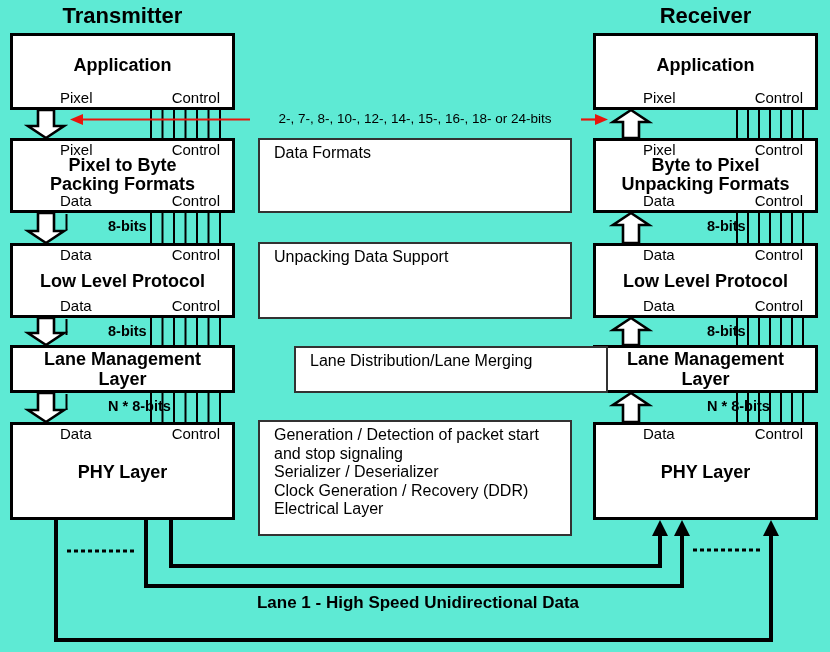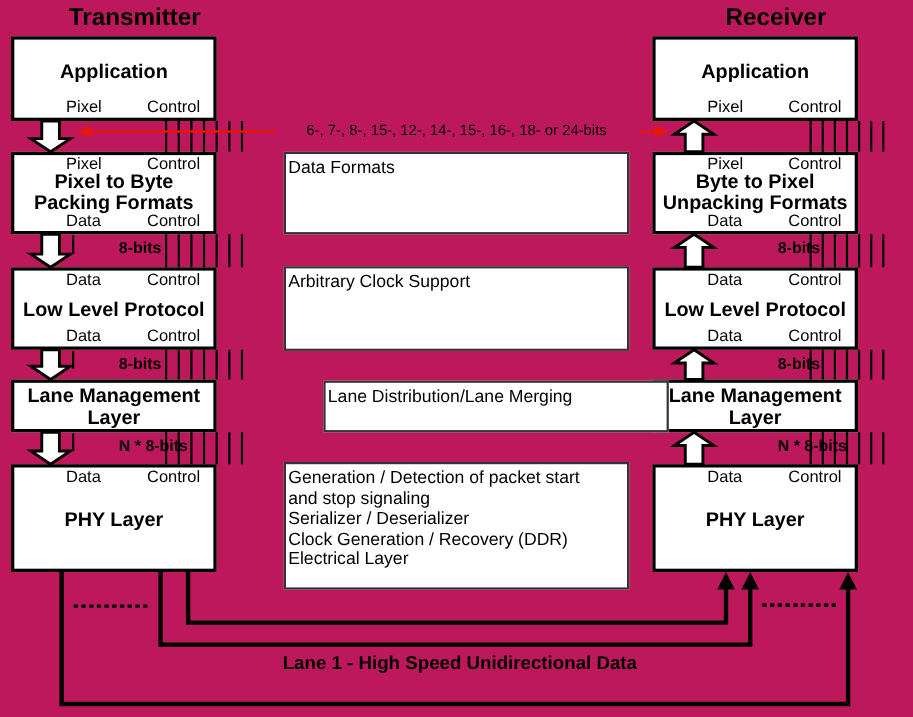--- a/index.html
+++ b/index.html
@@ -1,20 +1,20 @@
 <!DOCTYPE html>
 <html><head>
 <meta charset="utf-8">
 <style>
   html,body{margin:0;padding:0;background:#fff;}
-  #stage{position:relative;width:830px;height:652px;background:#be185d;
+  #stage{position:relative;width:830px;height:652px;background:#5eead4;
          font-family:"Liberation Sans", sans-serif;color:#000;overflow:hidden;}
-  .mbox{position:absolute;width:187px;border:3px solid #000;background:#fff;box-sizing:border-box;}
+  .mbox{position:absolute;width:225px;border:3px solid #000;background:#fff;box-sizing:border-box;}
   .note{position:absolute;left:258px;width:314px;border:2px solid #333;background:#fff;
-        box-sizing:border-box;font-size:16px;line-height:18.5px;padding:4px 6px 0 2px;}
+        box-sizing:border-box;font-size:16px;line-height:18.5px;padding:4px 6px 0 14px;}
   .btitle{position:absolute;left:0;right:0;text-align:center;font-weight:bold;
           font-size:18px;line-height:19.5px;white-space:nowrap;}
   .port{position:absolute;font-size:15px;line-height:16px;white-space:nowrap;margin-left:32px;}
   .pl{left:15px}.pr{right:12px}.pt{top:1px}.pb{bottom:1px}
   .coltitle{position:absolute;width:225px;text-align:center;top:3px;
             font-size:22px;font-weight:bold;}
   .buslabel{position:absolute;font-size:14.5px;font-weight:bold;white-space:nowrap;padding-left:36px;}
   .bitsnote{position:absolute;left:248px;width:334px;top:111px;text-align:center;
             font-size:13.5px;white-space:nowrap;}
   .lanelabel{position:absolute;text-align:center;font-size:17px;font-weight:bold;white-space:nowrap;}
@@ -113,21 +113,21 @@
     <span class="port pr pt">Control</span>
     <div class="btitle" style="top:38px">
         <div>PHY Layer</div>
       </div>
   </div>
 
   <div class="note" style="top:138px;height:75px;">
     <div>Data Formats</div>
   </div>
   <div class="note" style="top:242px;height:77px;">
-    <div>Arbitrary Clock Support</div>
+    <div>Unpacking Data Support</div>
   </div>
   <div class="note" style="top:346px;height:47px;margin-left:36px;">
     <div>Lane Distribution/Lane Merging</div>
   </div>
   <div class="note" style="top:420px;height:116px;">
     <div>Generation / Detection of packet start</div>
     <div>and stop signaling</div>
     <div>Serializer / Deserializer</div>
     <div>Clock Generation / Recovery (DDR)</div>
     <div>Electrical Layer</div>
@@ -166,21 +166,21 @@
     <polygon fill="#000" points="660,520 652,536 668,536"></polygon>
     <path stroke="#000" stroke-width="4" fill="none" d="M146 520 V586 H682 V535"></path>
     <polygon fill="#000" points="682,520 674,536 690,536"></polygon>
     <path stroke="#000" stroke-width="4" fill="none" d="M56 520 V640 H771 V535"></path>
     <polygon fill="#000" points="771,520 763,536 779,536"></polygon>
 
     <path stroke="#000" stroke-width="3" stroke-dasharray="4 3" fill="none" d="M67 551 H137"></path>
     <path stroke="#000" stroke-width="3" stroke-dasharray="4 3" fill="none" d="M693 550 H760"></path>
   </svg>
 
-  <div class="bitsnote">6-, 7-, 8-, 15-, 12-, 14-, 15-, 16-, 18- or 24-bits</div>
+  <div class="bitsnote">2-, 7-, 8-, 10-, 12-, 14-, 15-, 16-, 18- or 24-bits</div>
 
   <div class="buslabel" style="left:72px;top:218px">8-bits</div>
   <div class="buslabel" style="left:72px;top:323px">8-bits</div>
   <div class="buslabel" style="left:72px;top:398px">N * 8-bits</div>
 
   <div class="buslabel" style="left:671px;top:218px">8-bits</div>
   <div class="buslabel" style="left:671px;top:323px">8-bits</div>
   <div class="buslabel" style="left:671px;top:398px">N * 8-bits</div>
 
   <div class="lanelabel" style="left:253px;width:330px;top:593px">Lane 1 - High Speed Unidirectional Data</div>

